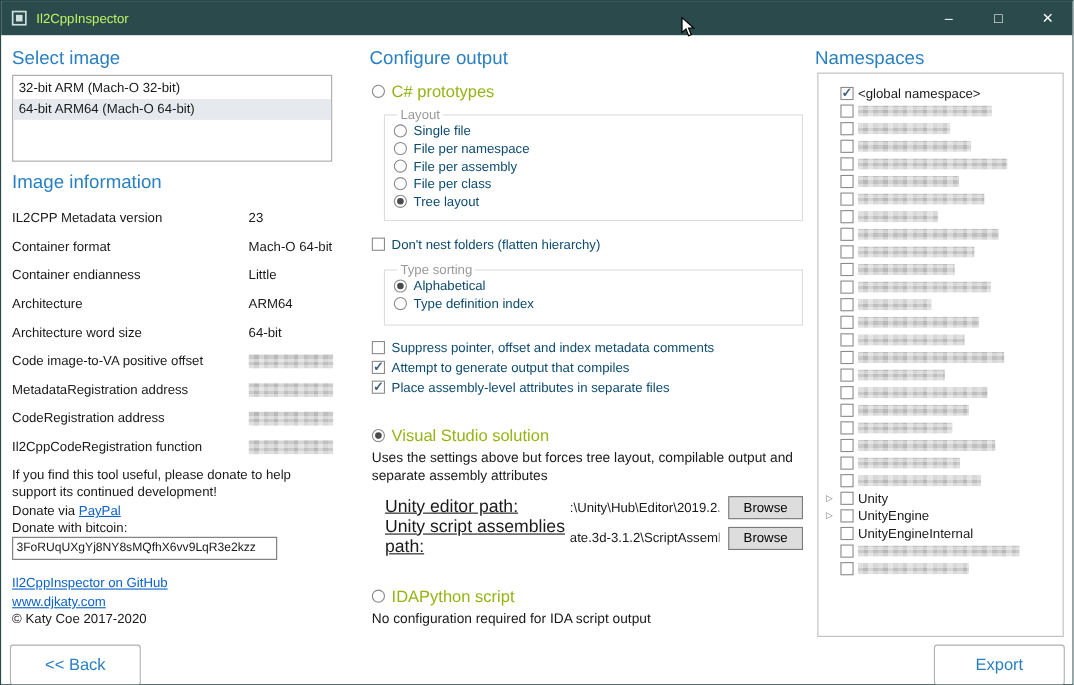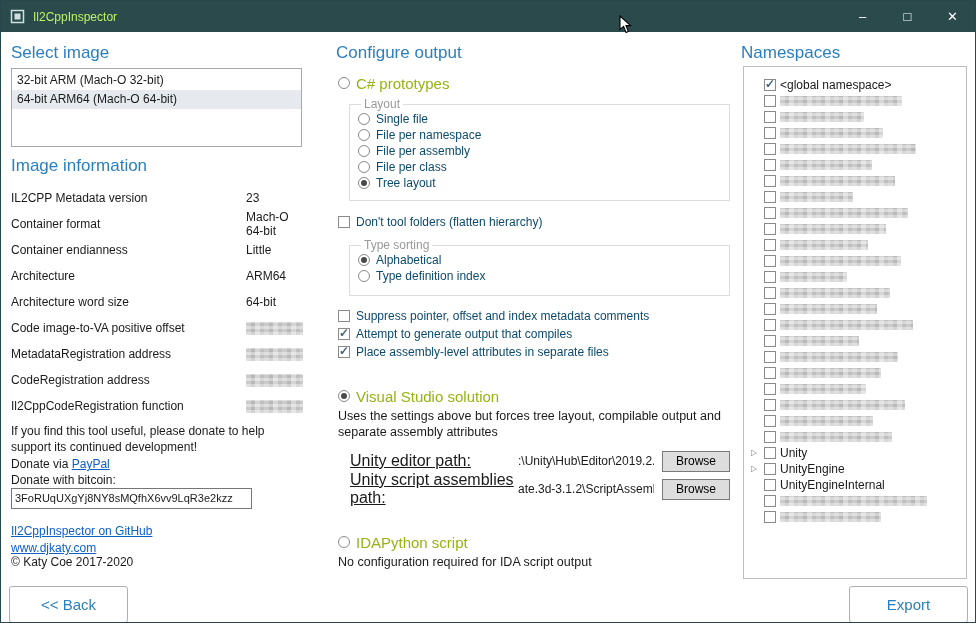--- a/index.html
+++ b/index.html
@@ -29,21 +29,21 @@
   .opt-row{display:flex;align-items:center;gap:6px;}
   .opt-label{font-size:12px;color:#0c4a6e;}
   .opt-green{font-size:15px;color:#95b414;}
   .groupbox{border:1px solid #dcdcdc;margin:0;padding:0 0 4px 8px;box-sizing:border-box;}
   .groupbox legend{font-size:12px;color:#9a9a9a;padding:0 3px;margin-left:3px;}
   .groupbox .opt-row{height:16px;}
   
   .listbox{width:291px;height:79px;border:1px solid #a8a8a8;box-sizing:border-box;padding-top:2px;}
   .list-item{height:19px;line-height:19px;font-size:12px;padding-left:5px;}
   .list-item.selected{background:#e6eaee;}
-  .info-row{display:flex;align-items:center;height:26px;gap:20px;}
+  .info-row{display:flex;align-items:center;height:26px;}
   .info-label{width:215px;font-size:12px;flex:none;}
   .info-value{font-size:12px;}
   .info-row .redact{display:none;height:13px;}
   .info-row.is-redacted .redact{display:inline-block;}
   .body-text{font-size:12px;line-height:1.3;}
   .textbox{width:236px;height:19px;line-height:19px;border:1px solid #767676;font-size:11px;padding-left:3px;white-space:nowrap;overflow:hidden;box-sizing:content-box;}
   .btn-big{width:119px;height:37px;background:#fff;border:1px solid #b0b0b0;border-radius:3px;color:#2a7fc0;font-size:15px;font-family:inherit;padding:0;}
   
   .main-opt{height:20px;}
   .desc{font-size:12.5px;line-height:1.3;color:#1a1a1a;}
@@ -196,21 +196,21 @@
         </div>
         <div class="opt-row selected">
           <span class="radio on"></span>
           <span class="opt-label">Tree layout</span>
         </div>
       </div>
   </fieldset>
 
   <div class="opt-row sec" style="left:337px;top:213px;height:16px;">
     <span class="checkbox"></span>
-    <span class="opt-label">Don't tool folders (flatten hierarchy)</span>
+    <span class="opt-label">Don't nest folders (flatten hierarchy)</span>
   </div>
 
   <fieldset class="groupbox sec" style="left:348px;top:237px;width:381px;height:58px;">
     <legend>Type sorting</legend>
     <div>
 
     <div class="opt-row selected">
           <span class="radio on"></span>
           <span class="opt-label">Alphabetical</span>
         </div>

